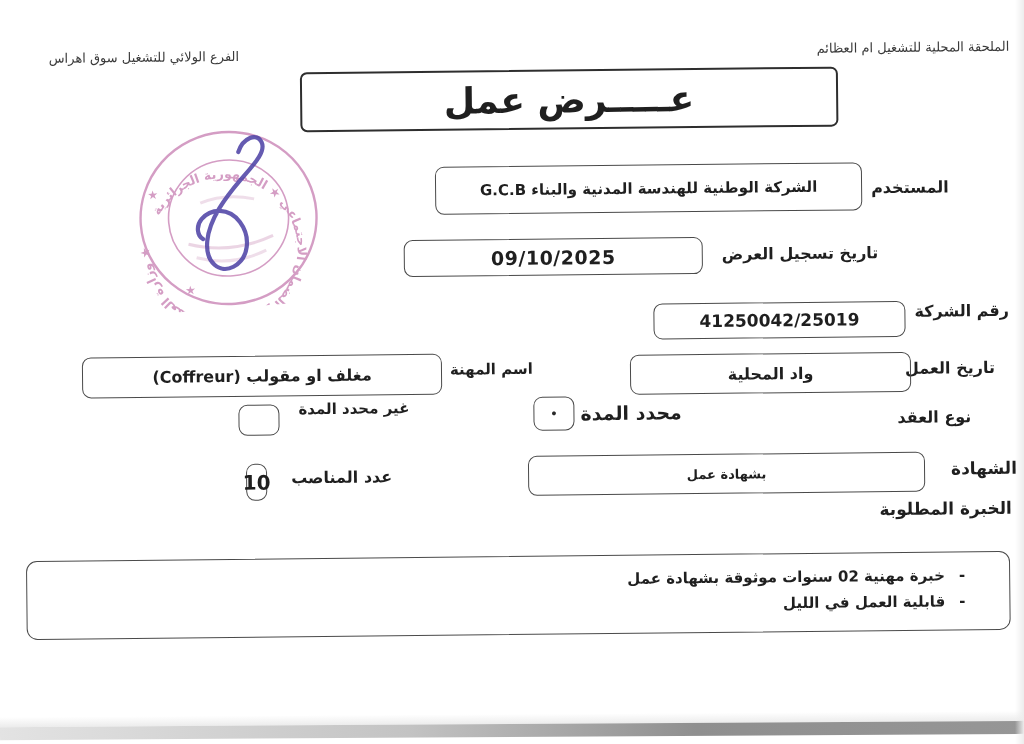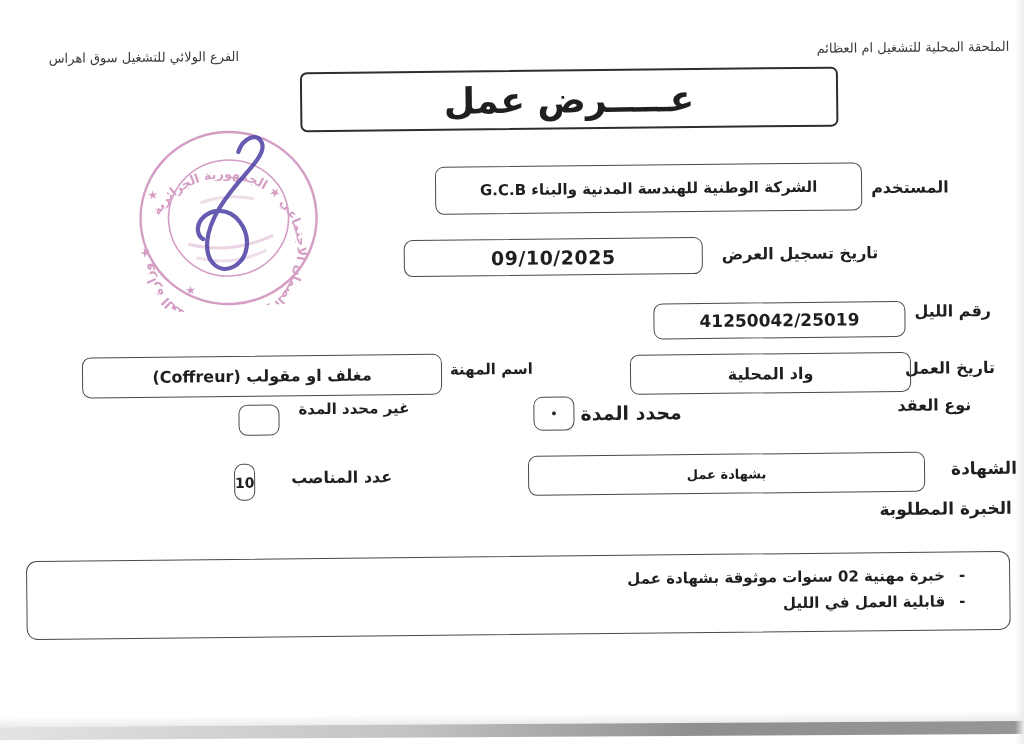--- a/index.html
+++ b/index.html
@@ -57,37 +57,37 @@
 
   .offer-box { left: 654px; top: 305px; width: 252px; height: 36px; font-size: 17px; }
   .offer-lbl { left: 915px; top: 306px; }
 
   .place-box { left: 630px; top: 356px; width: 281px; height: 40px; font-size: 16px; }
   .place-lbl { left: 905px; top: 363px; }
 
   .prof-box { left: 82px; top: 353px; width: 360px; height: 41px; font-size: 16px; }
   .prof-lbl { left: 450px; top: 360px; font-size: 15px; text-align: right; }
 
-  .contract-lbl { left: 897px; top: 400px; }
+  .contract-lbl { left: 897px; top: 412px; }
   .fixed-lbl { left: 580px; top: 403px; font-size: 19px; }
   .check {
     border: 1.8px solid #4a4a4a;
     border-radius: 9px;
     display: flex; align-items: center; justify-content: center;
   }
   .check-fixed { left: 533px; top: 397px; width: 41px; height: 34px; }
   .check-fixed .dot { font-size: 11px; font-weight: bold; color: #2a2a2a; }
   .open-lbl { left: 298px; top: 398px; font-size: 15px; }
   .check-open { left: 238px; top: 402px; width: 41px; height: 31px; }
 
   .cert-lbl { left: 922px; top: 463px; font-size: 17px; margin-left: 28px; }
   .cert-box { left: 527px; top: 456px; width: 397px; height: 40px; font-size: 13px; }
 
   .pos-lbl { left: 290px; top: 466px; }
-  .pos-box { left: 233px; top: 461px; width: 21px; height: 37px; font-size: 14px; }
+  .pos-box { left: 245px; top: 461px; width: 21px; height: 37px; font-size: 20px; }
 
   .exp-lbl { left: 878px; top: 503px; font-size: 17px; }
 
   .exp-box {
     left: 24px; top: 556px; width: 984px; height: 79px;
     border: 1.6px solid #4a4a4a;
     border-radius: 11px;
     padding: 10px 44px 0 20px;
   }
   .exp-line {
@@ -159,21 +159,21 @@
   <div class="abs lbl employer-lbl" dir="rtl">المستخدم</div>
   <div class="abs vbox employer-box">
     <span class="val" dir="rtl">الشركة الوطنية للهندسة المدنية والبناء G.C.B</span>
   </div>
 
   <div class="abs lbl date-lbl" dir="rtl">تاريخ تسجيل العرض</div>
   <div class="abs vbox date-box">
     <span class="val">09/10/2025</span>
   </div>
 
-  <div class="abs lbl offer-lbl" dir="rtl">رقم الليل</div>
+  <div class="abs lbl offer-lbl" dir="rtl">رقم الشركة</div>
   <div class="abs vbox offer-box">
     <span class="val">41250042/25019</span>
   </div>
 
   <div class="abs lbl place-lbl" dir="rtl">تاريخ العمل</div>
   <div class="abs vbox place-box">
     <span class="val" dir="rtl">واد المحلية</span>
   </div>
 
   <div class="abs lbl prof-lbl" dir="rtl">اسم المهنة</div>

